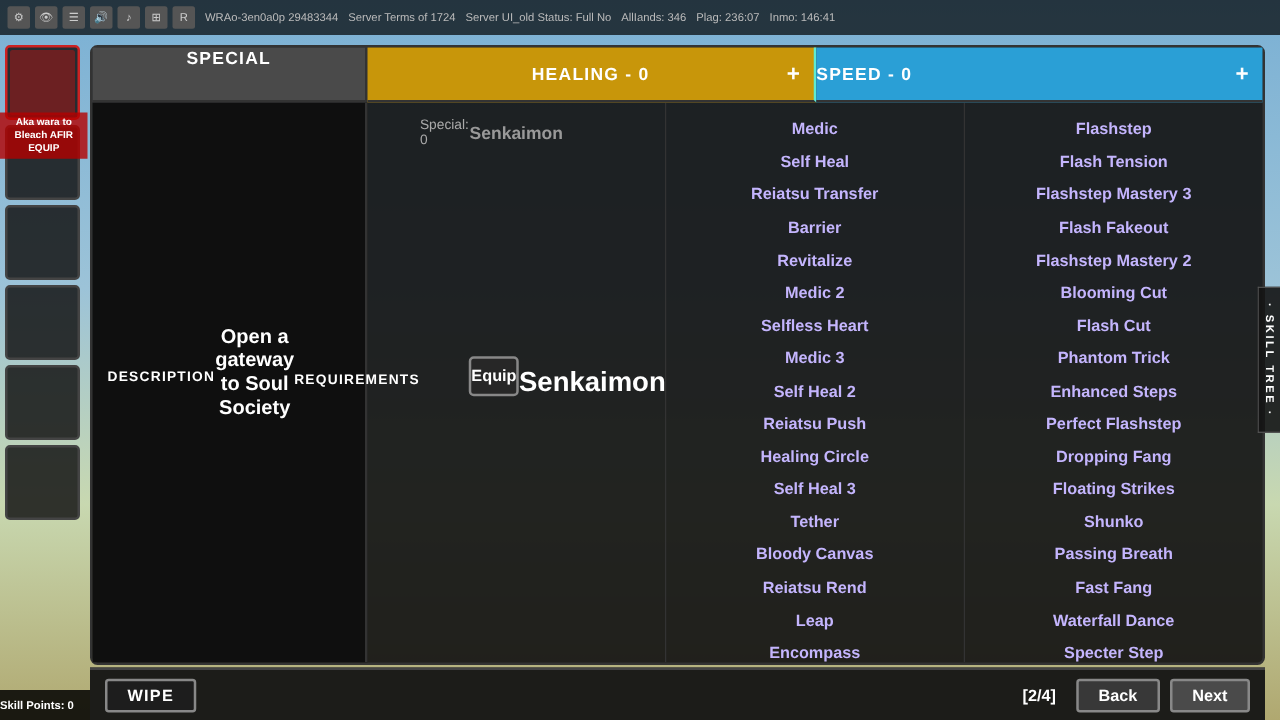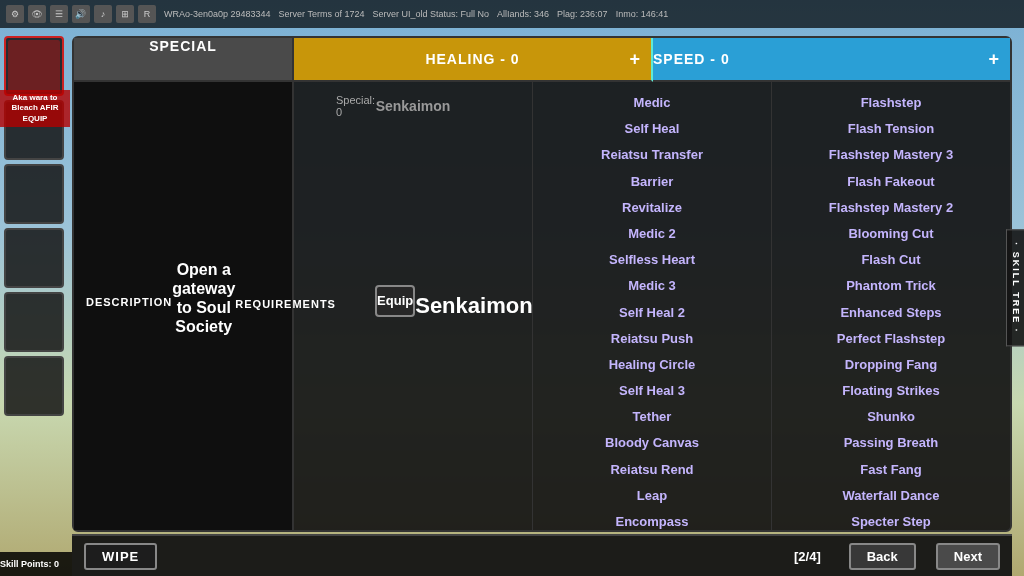--- a/index.html
+++ b/index.html
@@ -281,21 +281,21 @@
       bottom: 0;
       left: 72px;
       right: 12px;
       height: 42px;
       background: rgba(20,20,20,0.95);
       border-top: 2px solid #444;
       display: flex;
       align-items: center;
       padding: 0 12px;
       z-index: 10;
-      gap: 20px;
+      gap: 8px;
     }
     .wipe-btn {
       background: rgba(30,30,30,0.9);
       border: 2px solid #888;
       border-radius: 3px;
       color: white;
       font-size: 13px;
       font-weight: 900;
       padding: 4px 16px;
       cursor: pointer;

